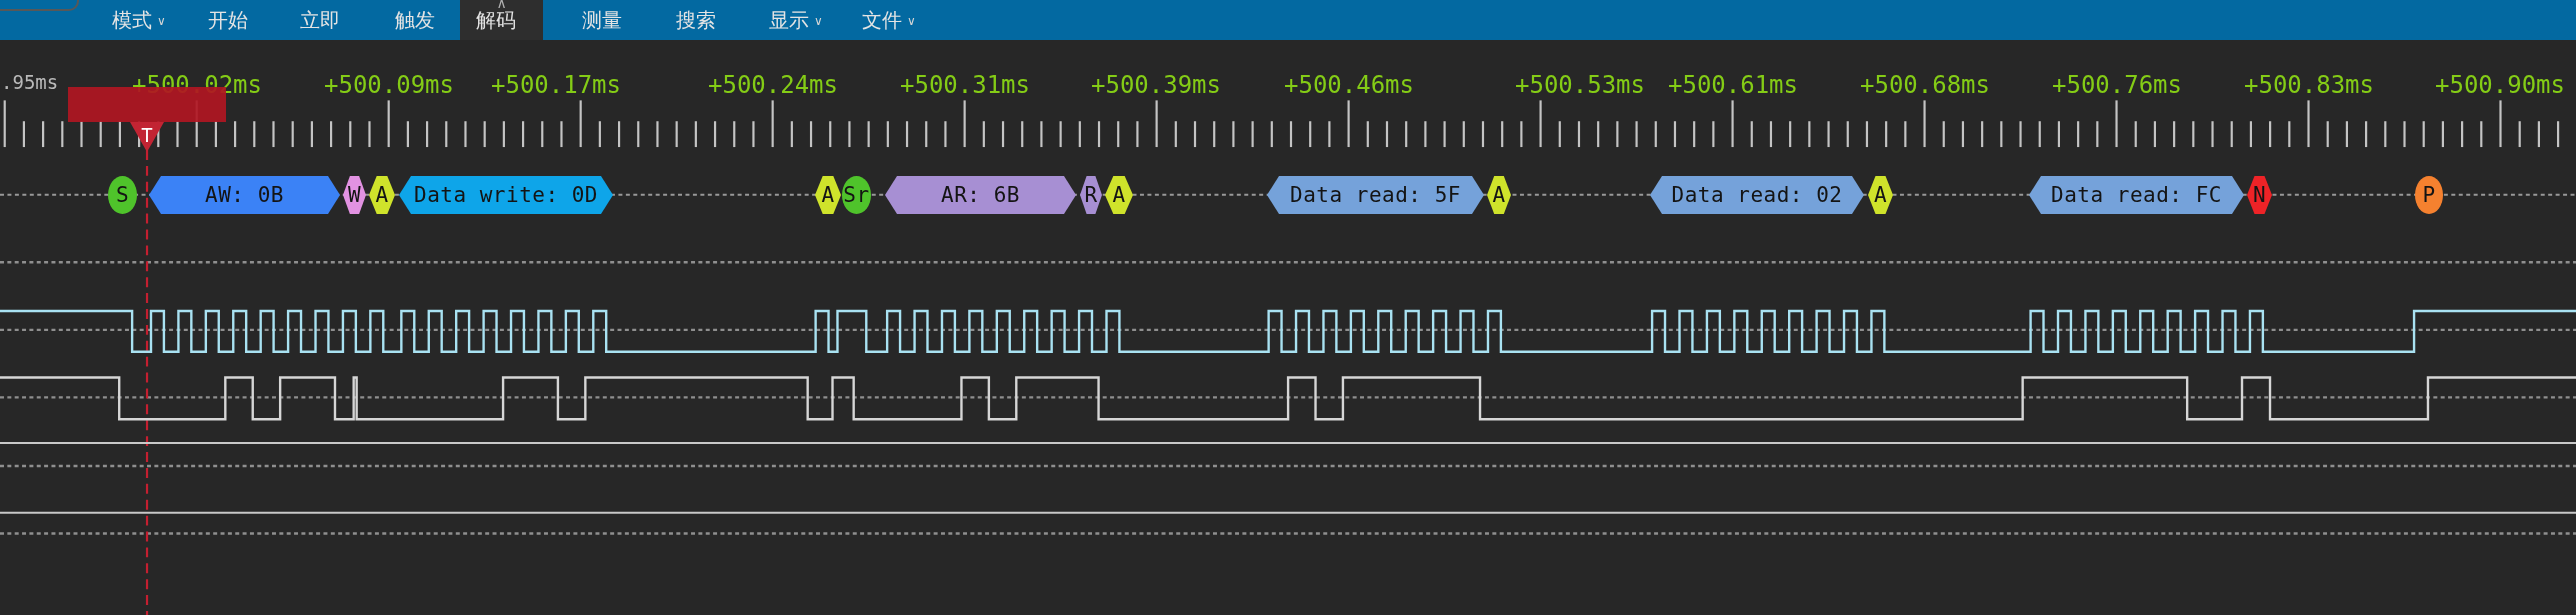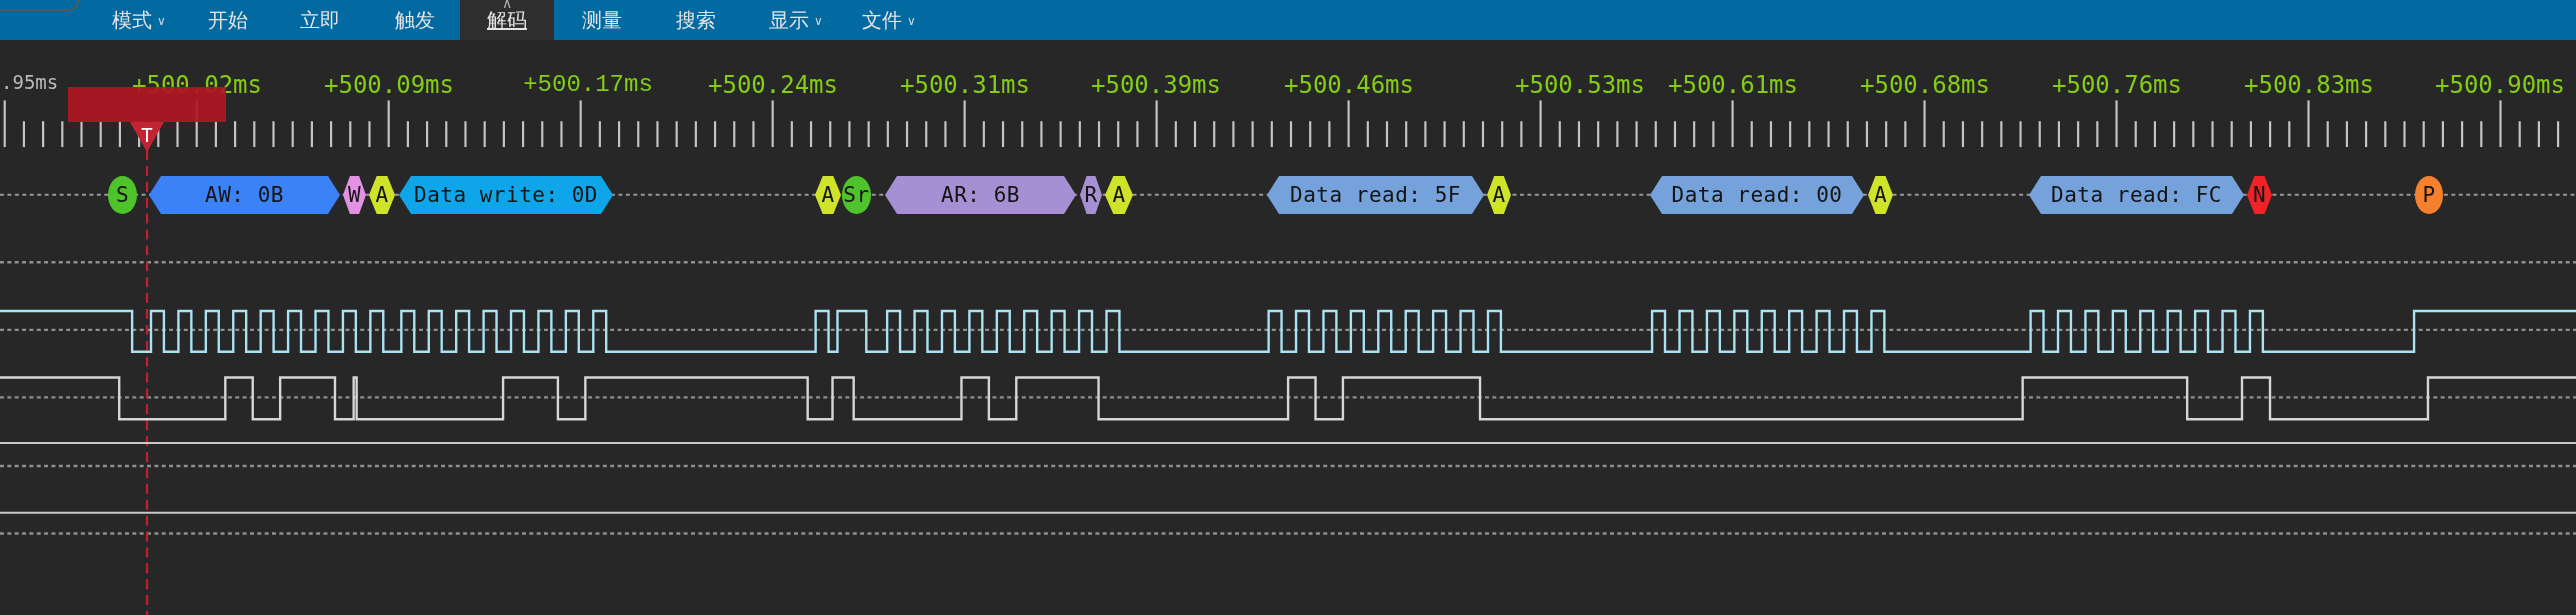--- a/index.html
+++ b/index.html
@@ -183,33 +183,33 @@
       <path d="M 0 380 L 120 380 L 120 422 L 226.8 422 L 226.8 380 L 254.4 380 L 254.4 422 L 282 422 L 282 380 L 337.2 380 L 337.2 422 L 356 422 L 356 380 L 359 380 L 359 422 L 506.4 422 L 506.4 380 L 561.6 380 L 561.6 422 L 589.2 422 L 589.2 380 L 813 380 L 813 422 L 838 422 L 838 380 L 859.3 380 L 859.3 422 L 967.8 422 L 967.8 380 L 995.4 380 L 995.4 422 L 1023 422 L 1023 380 L 1105.8 380 L 1105.8 422 L 1296.6 422 L 1296.6 380 L 1324.2 380 L 1324.2 422 L 1351.8 422 L 1351.8 380 L 1489.8 380 L 1489.8 422 L 2036 422 L 2036 380 L 2201.6 380 L 2201.6 422 L 2256.8 422 L 2256.8 380 L 2285 380 L 2285 422 L 2444 422 L 2444 380 L 2593 380" fill="none" stroke="#d6d6d6" stroke-width="2.4" stroke-linejoin="miter"></path>
       <path d="M 0 446 L 2593 446" fill="none" stroke="#c9c9c9" stroke-width="2" stroke-linejoin="miter"></path>
       <path d="M 0 516 L 2593 516" fill="none" stroke="#c9c9c9" stroke-width="2" stroke-linejoin="miter"></path>
     </svg>
 
   <div id="menubar">
       <div class="menu-item" style="left: 98px;"><span>模式</span><span class="chev">∨</span></div>
       <div class="menu-item" style="left: 194px;"><span>开始</span></div>
       <div class="menu-item" style="left: 286px;"><span>立即</span></div>
       <div class="menu-item" style="left: 381px;"><span>触发</span></div>
-      <div class="menu-item active" style="left: 460px; padding-right: 27px; padding-left: 27px; text-decoration: underline;"><span>解码</span><span class="caret">∧</span></div>
+      <div class="menu-item active" style="left: 460px; padding-right: 27px; padding-left: 16px;"><span>解码</span><span class="caret">∧</span></div>
       <div class="menu-item" style="left: 568px;"><span>测量</span></div>
       <div class="menu-item" style="left: 662px;"><span>搜索</span></div>
       <div class="menu-item" style="left: 755px;"><span>显示</span><span class="chev">∨</span></div>
       <div class="menu-item" style="left: 848px;"><span>文件</span><span class="chev">∨</span></div>
     </div>
   <div id="corner"></div>
 
   <div id="ruler">
     <span class="edge-label">.95ms</span>
   <span class="ruler-label" style="left: 197px;">+500.02ms</span>
       <span class="ruler-label" style="left: 389px;">+500.09ms</span>
-      <span class="ruler-label" style="left: 588px; font-family: Liberation Mono, monospace;">+500.17ms</span>
+      <span class="ruler-label" style="left: 556px;">+500.17ms</span>
       <span class="ruler-label" style="left: 773px;">+500.24ms</span>
       <span class="ruler-label" style="left: 965px;">+500.31ms</span>
       <span class="ruler-label" style="left: 1156px;">+500.39ms</span>
       <span class="ruler-label" style="left: 1349px;">+500.46ms</span>
       <span class="ruler-label" style="left: 1541px; margin-left: 39px;">+500.53ms</span>
       <span class="ruler-label" style="left: 1733px;">+500.61ms</span>
       <span class="ruler-label" style="left: 1925px;">+500.68ms</span>
       <span class="ruler-label" style="left: 2117px;">+500.76ms</span>
       <span class="ruler-label" style="left: 2309px;">+500.83ms</span>
       <span class="ruler-label" style="left: 2500px;">+500.90ms</span>
@@ -221,21 +221,21 @@
       <div class="anno hex" style="left: 343px; width: 23px; background: rgb(226, 146, 226); clip-path: polygon(0px 50%, 6.9px 0px, calc(100% - 6.9px) 0px, 100% 50%, calc(100% - 6.9px) 100%, 6.9px 100%);">W</div>
       <div class="anno hex" style="left: 369px; width: 26px; background: rgb(207, 227, 43); clip-path: polygon(0px 50%, 7.7px 0px, calc(100% - 7.7px) 0px, 100% 50%, calc(100% - 7.7px) 100%, 7.7px 100%);">A</div>
       <div class="anno hex" style="left: 399px; width: 214px; background: #0ea5e9; clip-path: polygon(0px 50%, 12px 0px, calc(100% - 12px) 0px, 100% 50%, calc(100% - 12px) 100%, 12px 100%);">Data write: 0D</div>
       <div class="anno hex" style="left: 815px; width: 26px; background: rgb(207, 227, 43); clip-path: polygon(0px 50%, 7.7px 0px, calc(100% - 7.7px) 0px, 100% 50%, calc(100% - 7.7px) 100%, 7.7px 100%);">A</div>
       <div class="anno ellipse" style="left: 842px; width: 29px; background: rgb(79, 195, 43);">Sr</div>
       <div class="anno hex" style="left: 885px; width: 191px; background: rgb(167, 143, 211); clip-path: polygon(0px 50%, 12px 0px, calc(100% - 12px) 0px, 100% 50%, calc(100% - 12px) 100%, 12px 100%);">AR: 6B</div>
       <div class="anno hex" style="left: 1080px; width: 22px; background: rgb(167, 143, 211); clip-path: polygon(0px 50%, 6.6px 0px, calc(100% - 6.6px) 0px, 100% 50%, calc(100% - 6.6px) 100%, 6.6px 100%);">R</div>
       <div class="anno hex" style="left: 1105px; width: 28px; background: rgb(207, 227, 43); clip-path: polygon(0px 50%, 8.3px 0px, calc(100% - 8.3px) 0px, 100% 50%, calc(100% - 8.3px) 100%, 8.3px 100%);">A</div>
       <div class="anno hex" style="left: 1267px; width: 217px; background: rgb(117, 162, 218); clip-path: polygon(0px 50%, 12px 0px, calc(100% - 12px) 0px, 100% 50%, calc(100% - 12px) 100%, 12px 100%);">Data read: 5F</div>
       <div class="anno hex" style="left: 1487px; width: 24px; background: rgb(207, 227, 43); clip-path: polygon(0px 50%, 7.2px 0px, calc(100% - 7.2px) 0px, 100% 50%, calc(100% - 7.2px) 100%, 7.2px 100%);">A</div>
-      <div class="anno hex" style="left: 1650px; width: 214px; background: rgb(117, 162, 218); clip-path: polygon(0px 50%, 12px 0px, calc(100% - 12px) 0px, 100% 50%, calc(100% - 12px) 100%, 12px 100%);">Data read: 00</div>
+      <div class="anno hex" style="left: 1650px; width: 214px; background: rgb(117, 162, 218); clip-path: polygon(0px 50%, 12px 0px, calc(100% - 12px) 0px, 100% 50%, calc(100% - 12px) 100%, 12px 100%);">Data read: 02</div>
       <div class="anno hex" style="left: 1868px; width: 25px; background: rgb(207, 227, 43); clip-path: polygon(0px 50%, 7.5px 0px, calc(100% - 7.5px) 0px, 100% 50%, calc(100% - 7.5px) 100%, 7.5px 100%);">A</div>
       <div class="anno hex" style="left: 2029px; width: 215px; background: rgb(117, 162, 218); clip-path: polygon(0px 50%, 12px 0px, calc(100% - 12px) 0px, 100% 50%, calc(100% - 12px) 100%, 12px 100%);">Data read: FC</div>
       <div class="anno hex" style="left: 2247px; width: 25px; background: rgb(238, 35, 39); clip-path: polygon(0px 50%, 7.5px 0px, calc(100% - 7.5px) 0px, 100% 50%, calc(100% - 7.5px) 100%, 7.5px 100%);">N</div>
       <div class="anno ellipse" style="left: 2415px; width: 28px; background: rgb(245, 129, 47);">P</div>
     </div>
 
   <div id="trigger-box" style="left: 68px; top: 87px; width: 158px; height: 35px; background: rgb(176, 22, 34); opacity: 0.92;"></div>
   <div id="trigger-tri" style="left: 130px; top: 122px; border-top: 30px solid rgb(194, 36, 51);"></div>
   <div id="trigger-label" style="left: 147px; top: 124px;">T</div>
 </div>

